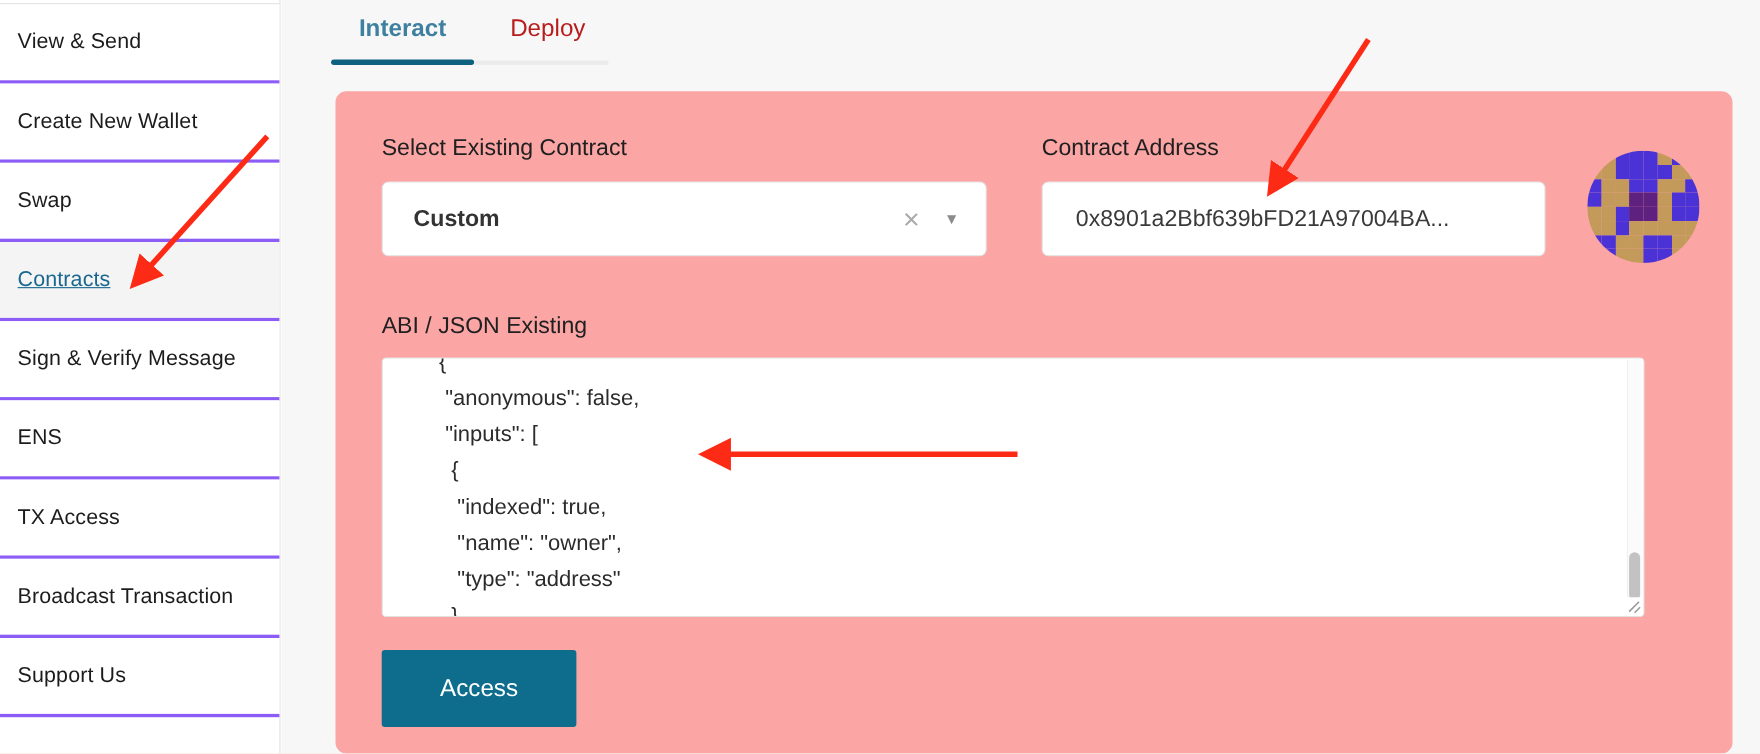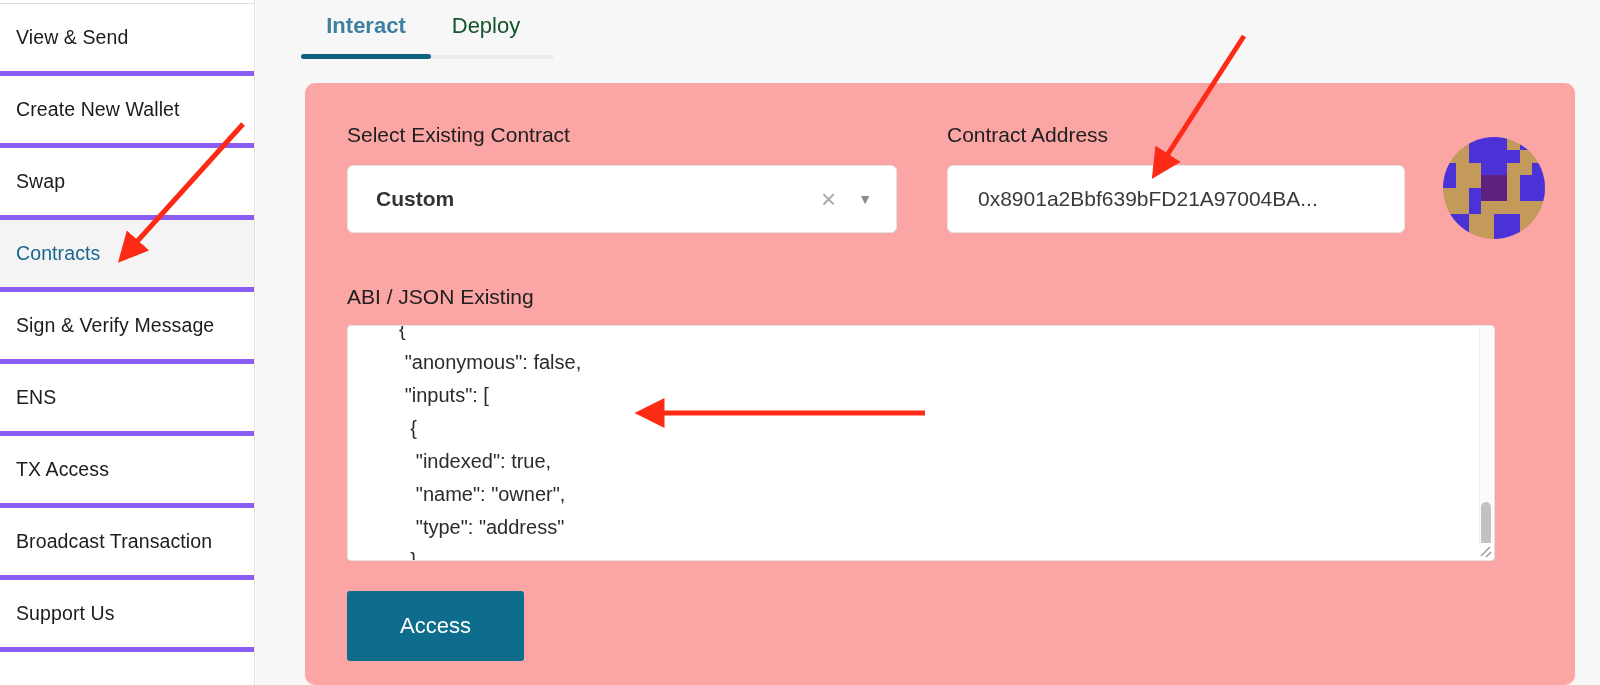--- a/index.html
+++ b/index.html
@@ -5,30 +5,30 @@
   * { margin:0; padding:0; box-sizing:border-box; }
   html,body { width:1600px; height:685px; overflow:hidden; background:#ffffff;
               font-family:"Liberation Sans","DejaVu Sans",sans-serif; }
   .app { position:relative; width:1600px; height:685px; }
 
   
   .sidebar { position:absolute; left:0; top:0; width:255px; height:685px;
              background:#ffffff; border-right:1px solid #e2e2e2; }
   .side-list { margin-top:3px; border-top:1px solid #dcdcdc; }
   .side-item { height:72px; display:flex; align-items:center; padding-left:16px;
-               border-bottom:5px solid #8b5cf6; background:#ffffff; cursor:pointer; }
+               border-bottom:3px solid #8b5cf6; background:#ffffff; cursor:pointer; }
   .side-item span { font-size:19.5px; color:#1c1c1c; letter-spacing:.1px; }
   .side-item.active { background:#f4f4f4; }
-  .side-item.active span { color:#19678e; }
+  .side-item.active span { color:#19678e;text-decoration:underline; }
 
   
   .main { position:absolute; left:256px; top:0; width:1344px; height:685px; background:#f7f7f7; }
   .tab { position:absolute; top:13px; text-align:center; font-size:22px; cursor:pointer; }
   .tab-interact { left:45px; width:130px; color:#3f80a0;font-weight:bold; }
-  .tab-deploy   { left:169px; width:122px; color:#14532d; }
+  .tab-deploy   { left:181px; width:122px; color:#b91c1c; }
   .tab-underline-active { position:absolute; left:45px; top:54px; width:130px; height:5px;
                           background:#0f6180; border-radius:3px; }
   .tab-underline-rest   { position:absolute; left:175px; top:55px; width:122px; height:4px;
                           background:#ebebeb; }
 
   .card { position:absolute; left:49px; top:83px; width:1270px; height:602px;
           background:#fca5a5; border-radius:10px; }
 
   .field-label { position:absolute; font-size:21px; color:#202020; }
   .lbl-select   { left:42px;  top:40px; }

